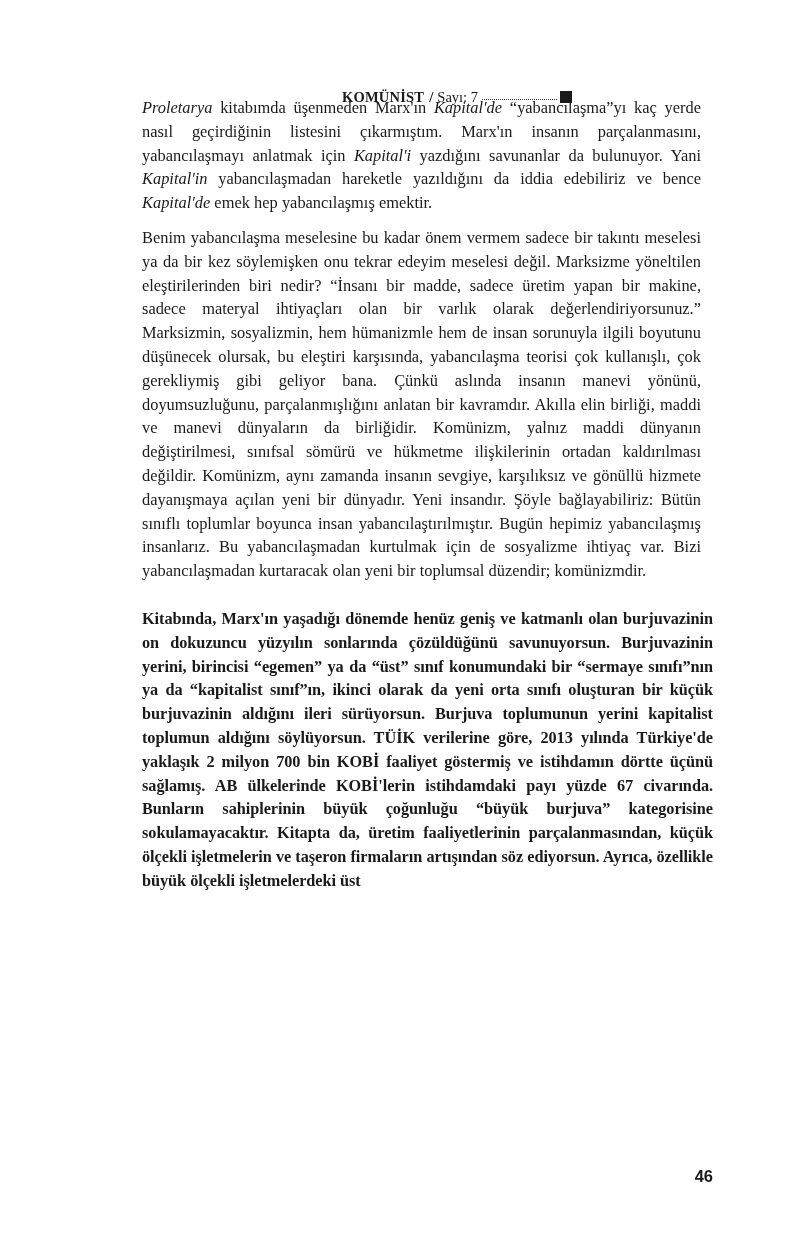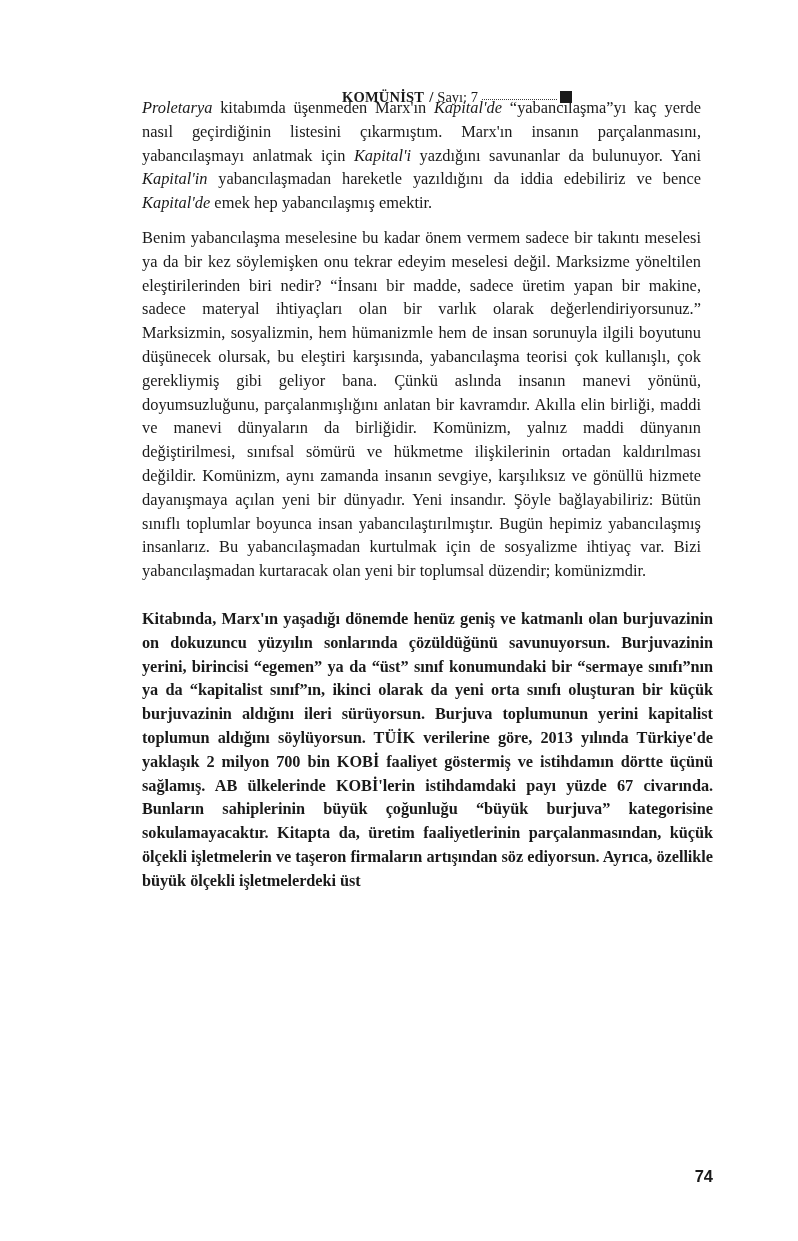--- a/index.html
+++ b/index.html
@@ -130,15 +130,15 @@
     <p class="body-par">
       <em class="title-italic">Proletarya</em><span> kitabımda üşenmeden Marx'ın </span><em class="title-italic">Kapital'de</em><span> “yabancılaşma”yı kaç yerde nasıl geçirdiğinin listesini çıkarmıştım. Marx'ın insanın parçalanmasını, yabancılaşmayı anlatmak için </span><em class="title-italic">Kapital'i</em><span> yazdığını savunanlar da bulunuyor. Yani </span><em class="title-italic">Kapital'in</em><span> yabancılaşmadan hareketle yazıldığını da iddia edebiliriz ve bence </span><em class="title-italic">Kapital'de</em><span> emek hep yabancılaşmış emektir.</span>
     </p>
 
     <p class="body-par">Benim yabancılaşma meselesine bu kadar önem vermem sadece bir takıntı meselesi ya da bir kez söylemişken onu tekrar edeyim meselesi değil. Marksizme yöneltilen eleştirilerinden biri nedir? “İnsanı bir madde, sadece üretim yapan bir makine, sadece materyal ihtiyaçları olan bir varlık olarak değerlendiriyorsunuz.” Marksizmin, sosyalizmin, hem hümanizmle hem de insan sorunuyla ilgili boyutunu düşünecek olursak, bu eleştiri karşısında, yabancılaşma teorisi çok kullanışlı, çok gerekliymiş gibi geliyor bana. Çünkü aslında insanın manevi yönünü, doyumsuzluğunu, parçalanmışlığını anlatan bir kavramdır. Akılla elin birliği, maddi ve manevi dünyaların da birliğidir. Komünizm, yalnız maddi dünyanın değiştirilmesi, sınıfsal sömürü ve hükmetme ilişkilerinin ortadan kaldırılması değildir. Komünizm, aynı zamanda insanın sevgiye, karşılıksız ve gönüllü hizmete dayanışmaya açılan yeni bir dünyadır. Yeni insandır.  Şöyle bağlayabiliriz: Bütün sınıflı toplumlar boyunca insan yabancılaştırılmıştır. Bugün hepimiz yabancılaşmış insanlarız. Bu yabancılaşmadan kurtulmak için de sosyalizme ihtiyaç var. Bizi yabancılaşmadan kurtaracak olan yeni bir toplumsal düzendir; komünizmdir.</p>
 
     <p class="bold-par">Kitabında, Marx'ın yaşadığı dönemde henüz geniş ve katmanlı olan burjuvazinin on dokuzuncu yüzyılın sonlarında çözüldüğünü savunuyorsun. Burjuvazinin yerini, birincisi “egemen” ya da “üst” sınıf konumundaki bir “sermaye sınıfı”nın ya da “kapitalist sınıf”ın, ikinci olarak da yeni orta sınıfı oluşturan bir küçük burjuvazinin aldığını ileri sürüyorsun. Burjuva toplumunun yerini kapitalist toplumun aldığını söylüyorsun. TÜİK verilerine göre, 2013 yılında Türkiye'de yaklaşık 2 milyon 700 bin KOBİ faaliyet göstermiş ve istihdamın dörtte üçünü sağlamış. AB ülkelerinde KOBİ'lerin istihdamdaki payı yüzde 67 civarında. Bunların sahiplerinin büyük çoğunluğu “büyük burjuva” kategorisine sokulamayacaktır. Kitapta da, üretim faaliyetlerinin parçalanmasından, küçük ölçekli işletmelerin ve taşeron firmaların artışından söz ediyorsun. Ayrıca, özellikle büyük ölçekli işletmelerdeki üst</p>
 
   </div>
 
-  <div class="folio">74</div>
+  <div class="folio">46</div>
 
 </div>
 
 </body></html>

